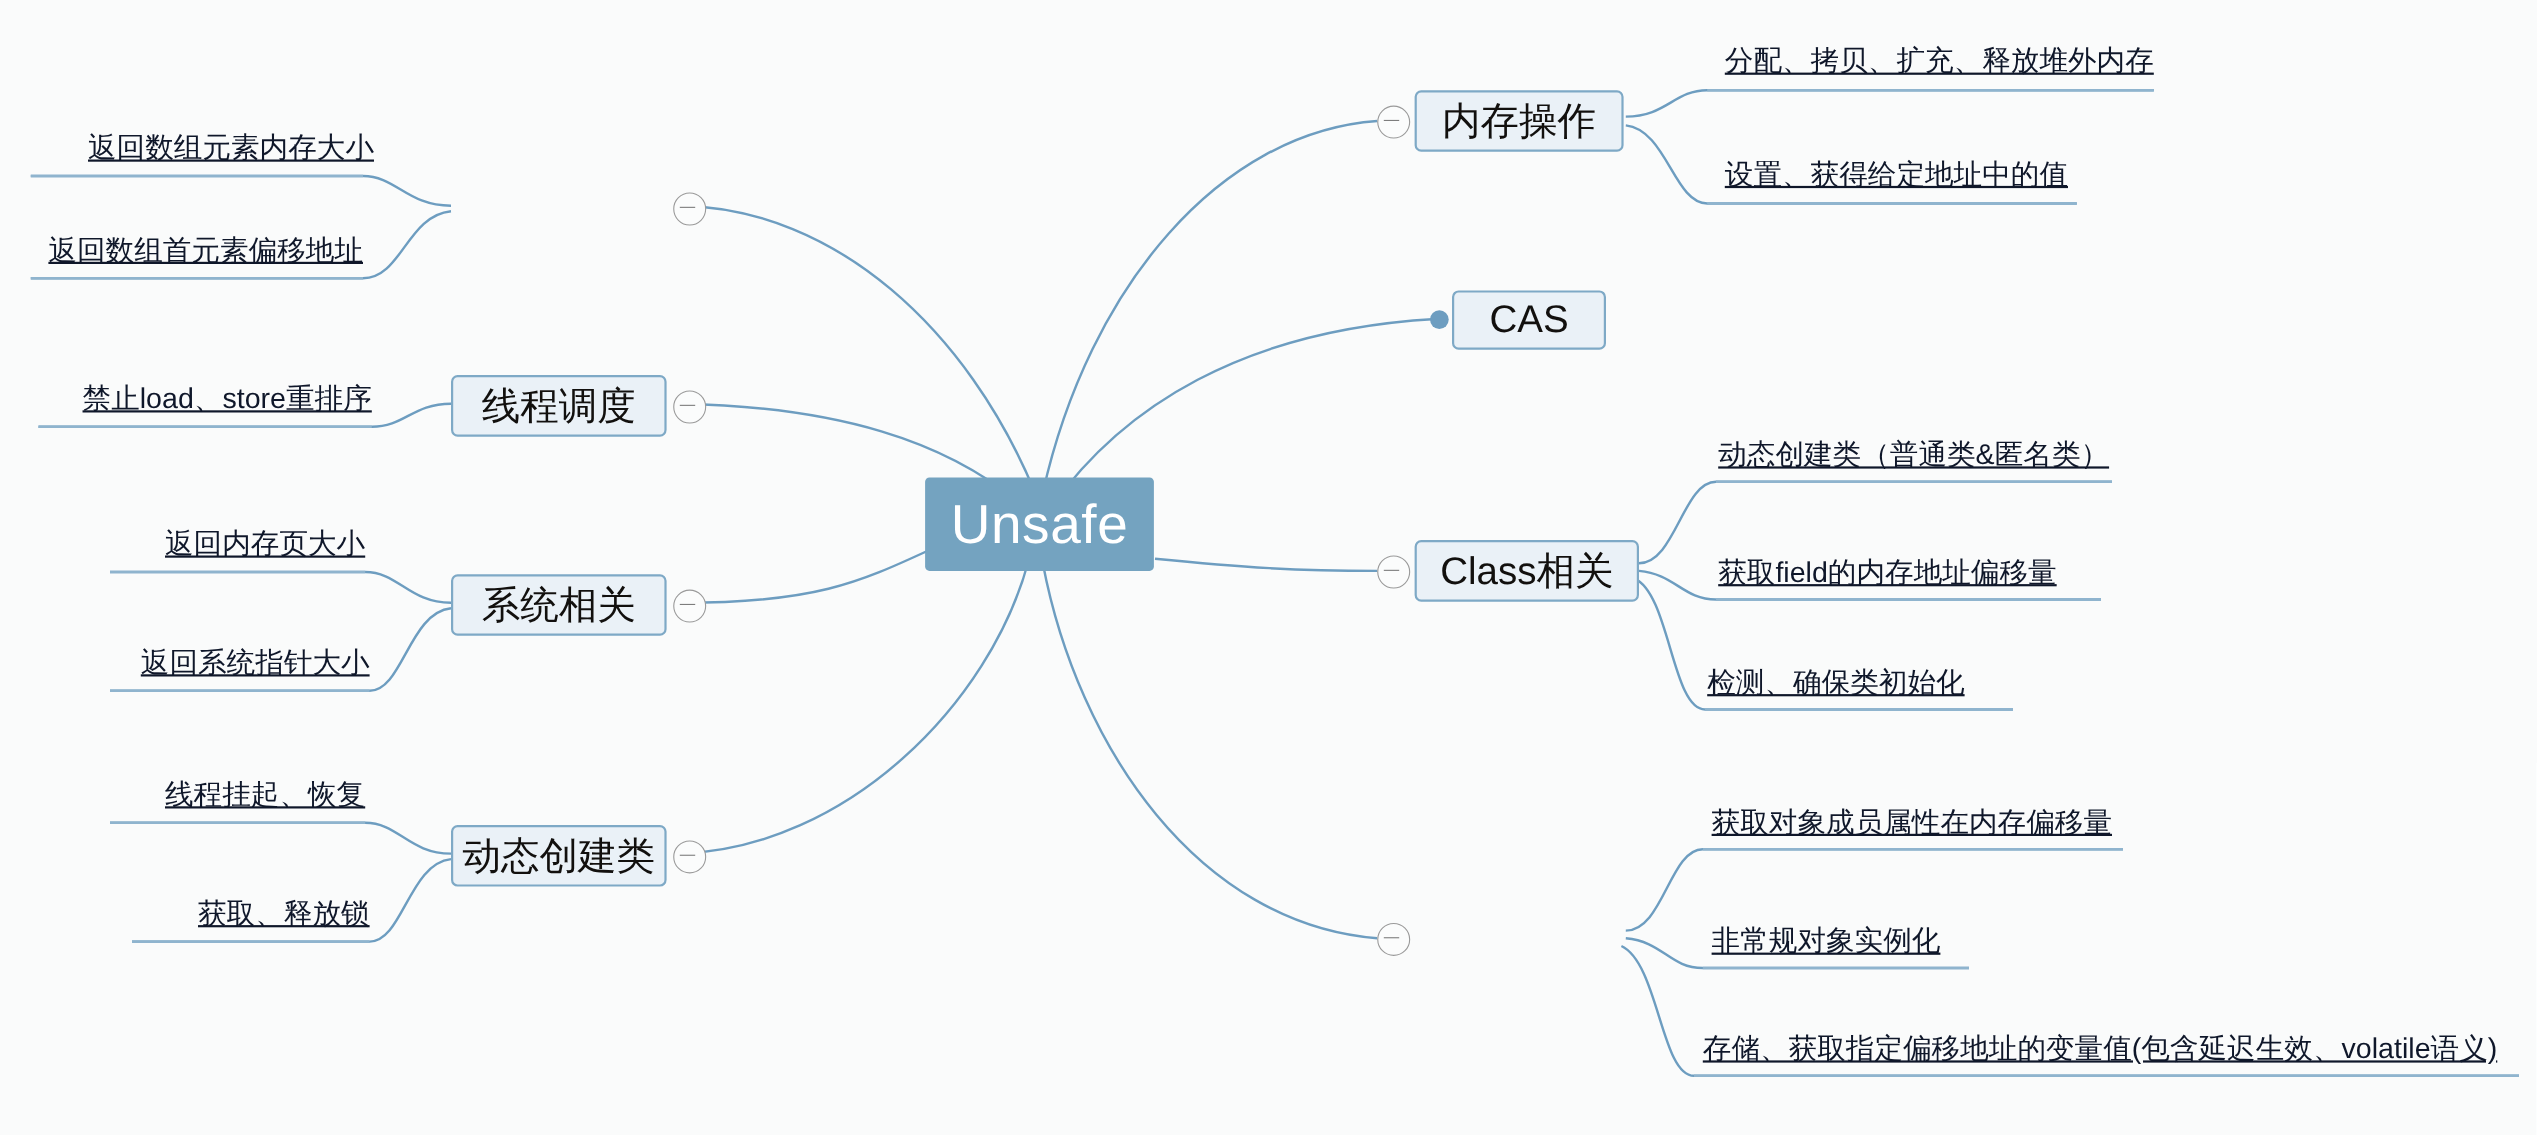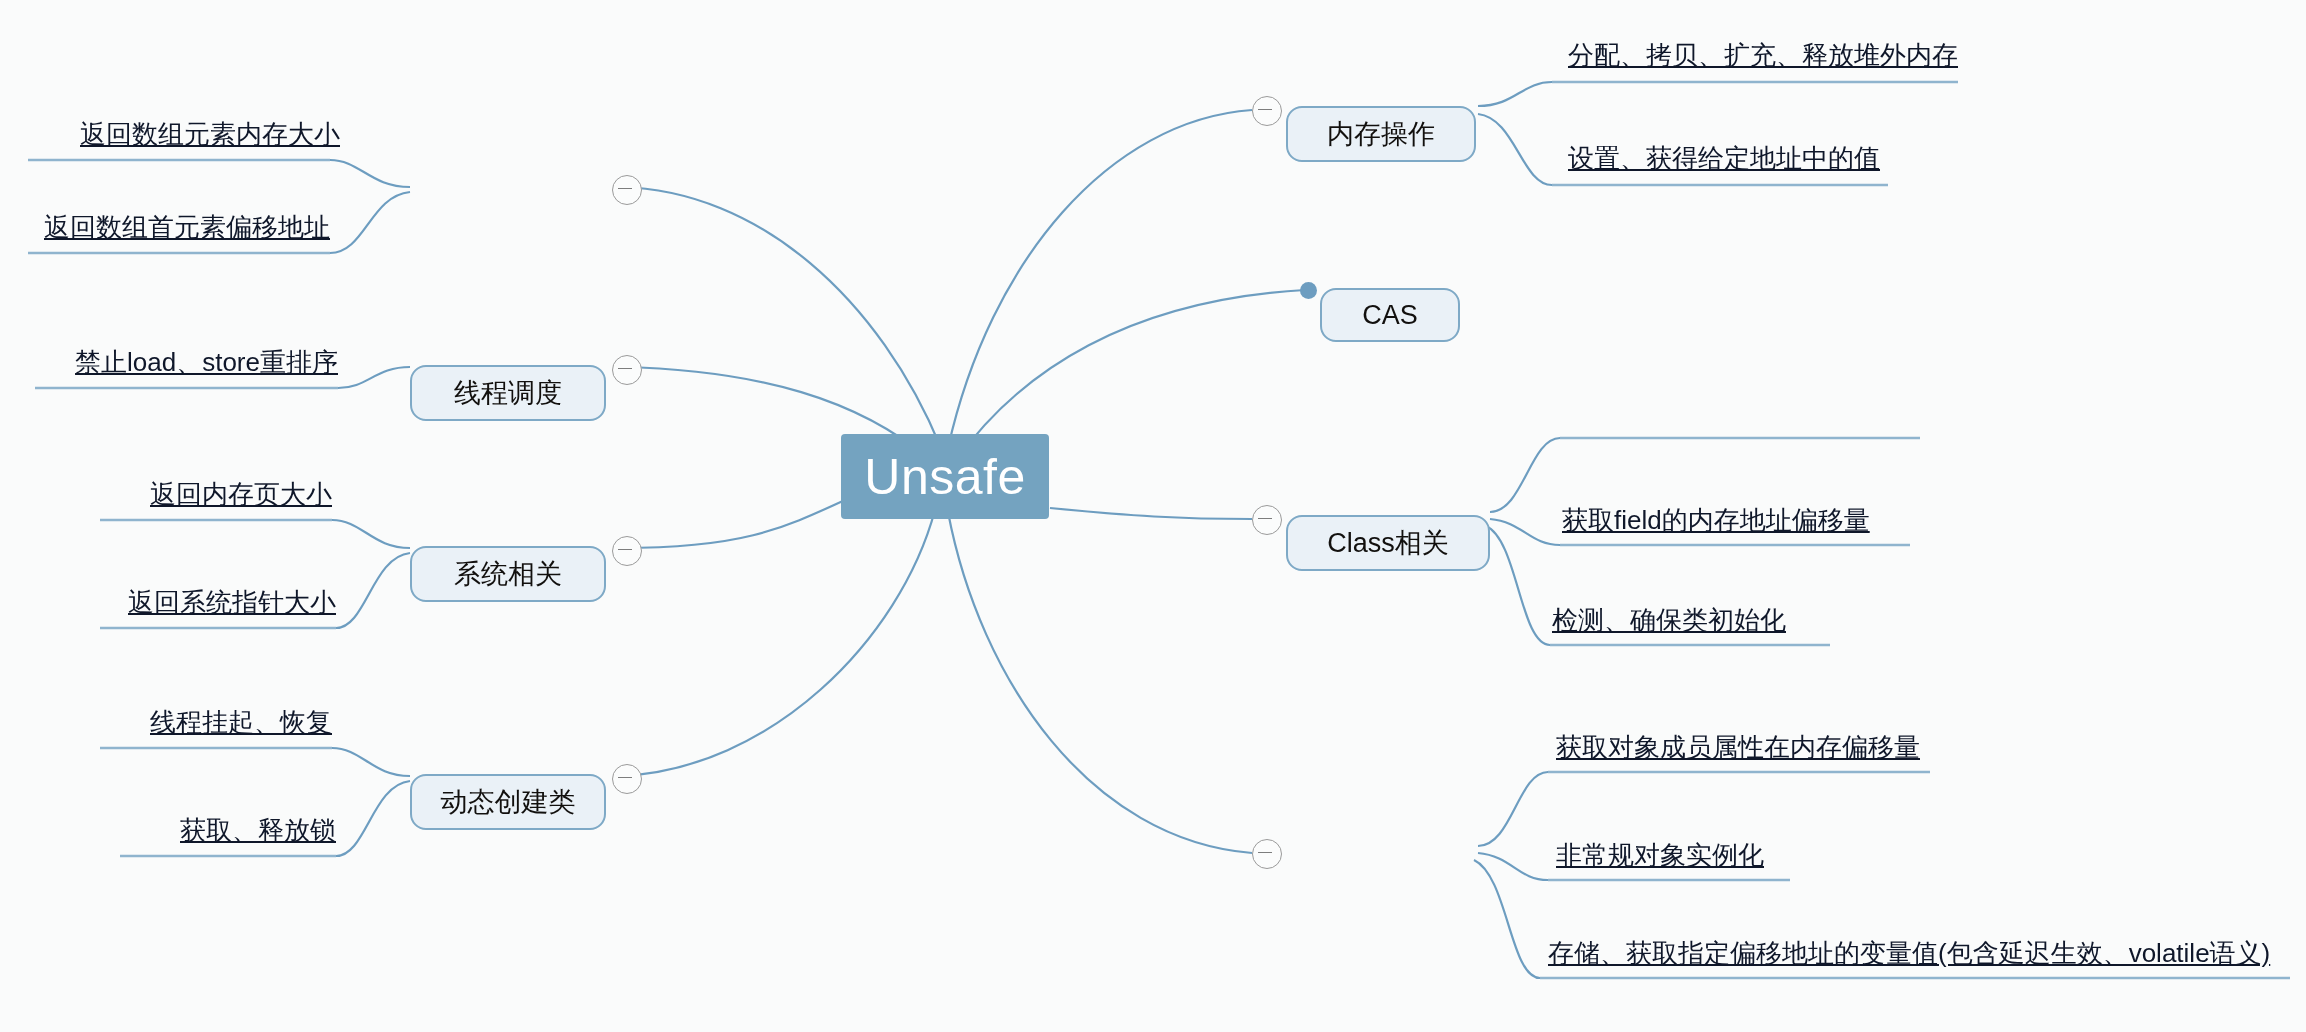--- a/index.html
+++ b/index.html
@@ -48,29 +48,28 @@
     letter-spacing: 0.5px;
     z-index: 5;
   }
 
   
   .branch-node {
     position: absolute;
     box-sizing: border-box;
     background: #eaf1f7;
     border: 2px solid #7ea9c6;
-    border-radius: 16px;
+    border-radius: 6px;
     display: flex;
     align-items: center;
     justify-content: center;
     color: #12100e;
-    font-size: 27px;
+    font-size: 35px;
     z-index: 4;
     white-space: nowrap;
-    margin-top: 24px;
   }
 
   
   .collapse-handle {
     position: absolute;
     width: 28px;
     height: 28px;
     border: 1.8px solid #9a9a9a;
     border-radius: 50%;
     background: #fbfcfc;
@@ -200,20 +199,21 @@
 
   <div class="leaf-dot" style="left:1300px; top:282px;"></div>
   <div class="branch-node" style="left:1320px; top:264px; width:140px; height:54px;">
     <span>CAS</span>
   </div>
 
   <div class="collapse-handle" style="left:1252px; top:505px;"></div>
   <div class="branch-node" style="left:1286px; top:491px; width:204px; height:56px;">
     <span>Class相关</span>
   </div>
+  <div class="leaf-label" style="left:1562px; top:396px;">动态创建类（普通类&amp;匿名类）</div>
   <div class="leaf-label" style="left:1562px; top:503px;">获取field的内存地址偏移量</div>
   <div class="leaf-label" style="left:1552px; top:603px;">检测、确保类初始化</div>
 
   <div class="collapse-handle" style="left:1252px; top:839px;"></div>
   <div class="leaf-label" style="left:1556px; top:730px;">获取对象成员属性在内存偏移量</div>
   <div class="leaf-label" style="left:1556px; top:838px;">非常规对象实例化</div>
   <div class="leaf-label" style="left:1548px; top:936px;">存储、获取指定偏移地址的变量值(包含延迟生效、volatile语义)</div>
 
 </div>
 

